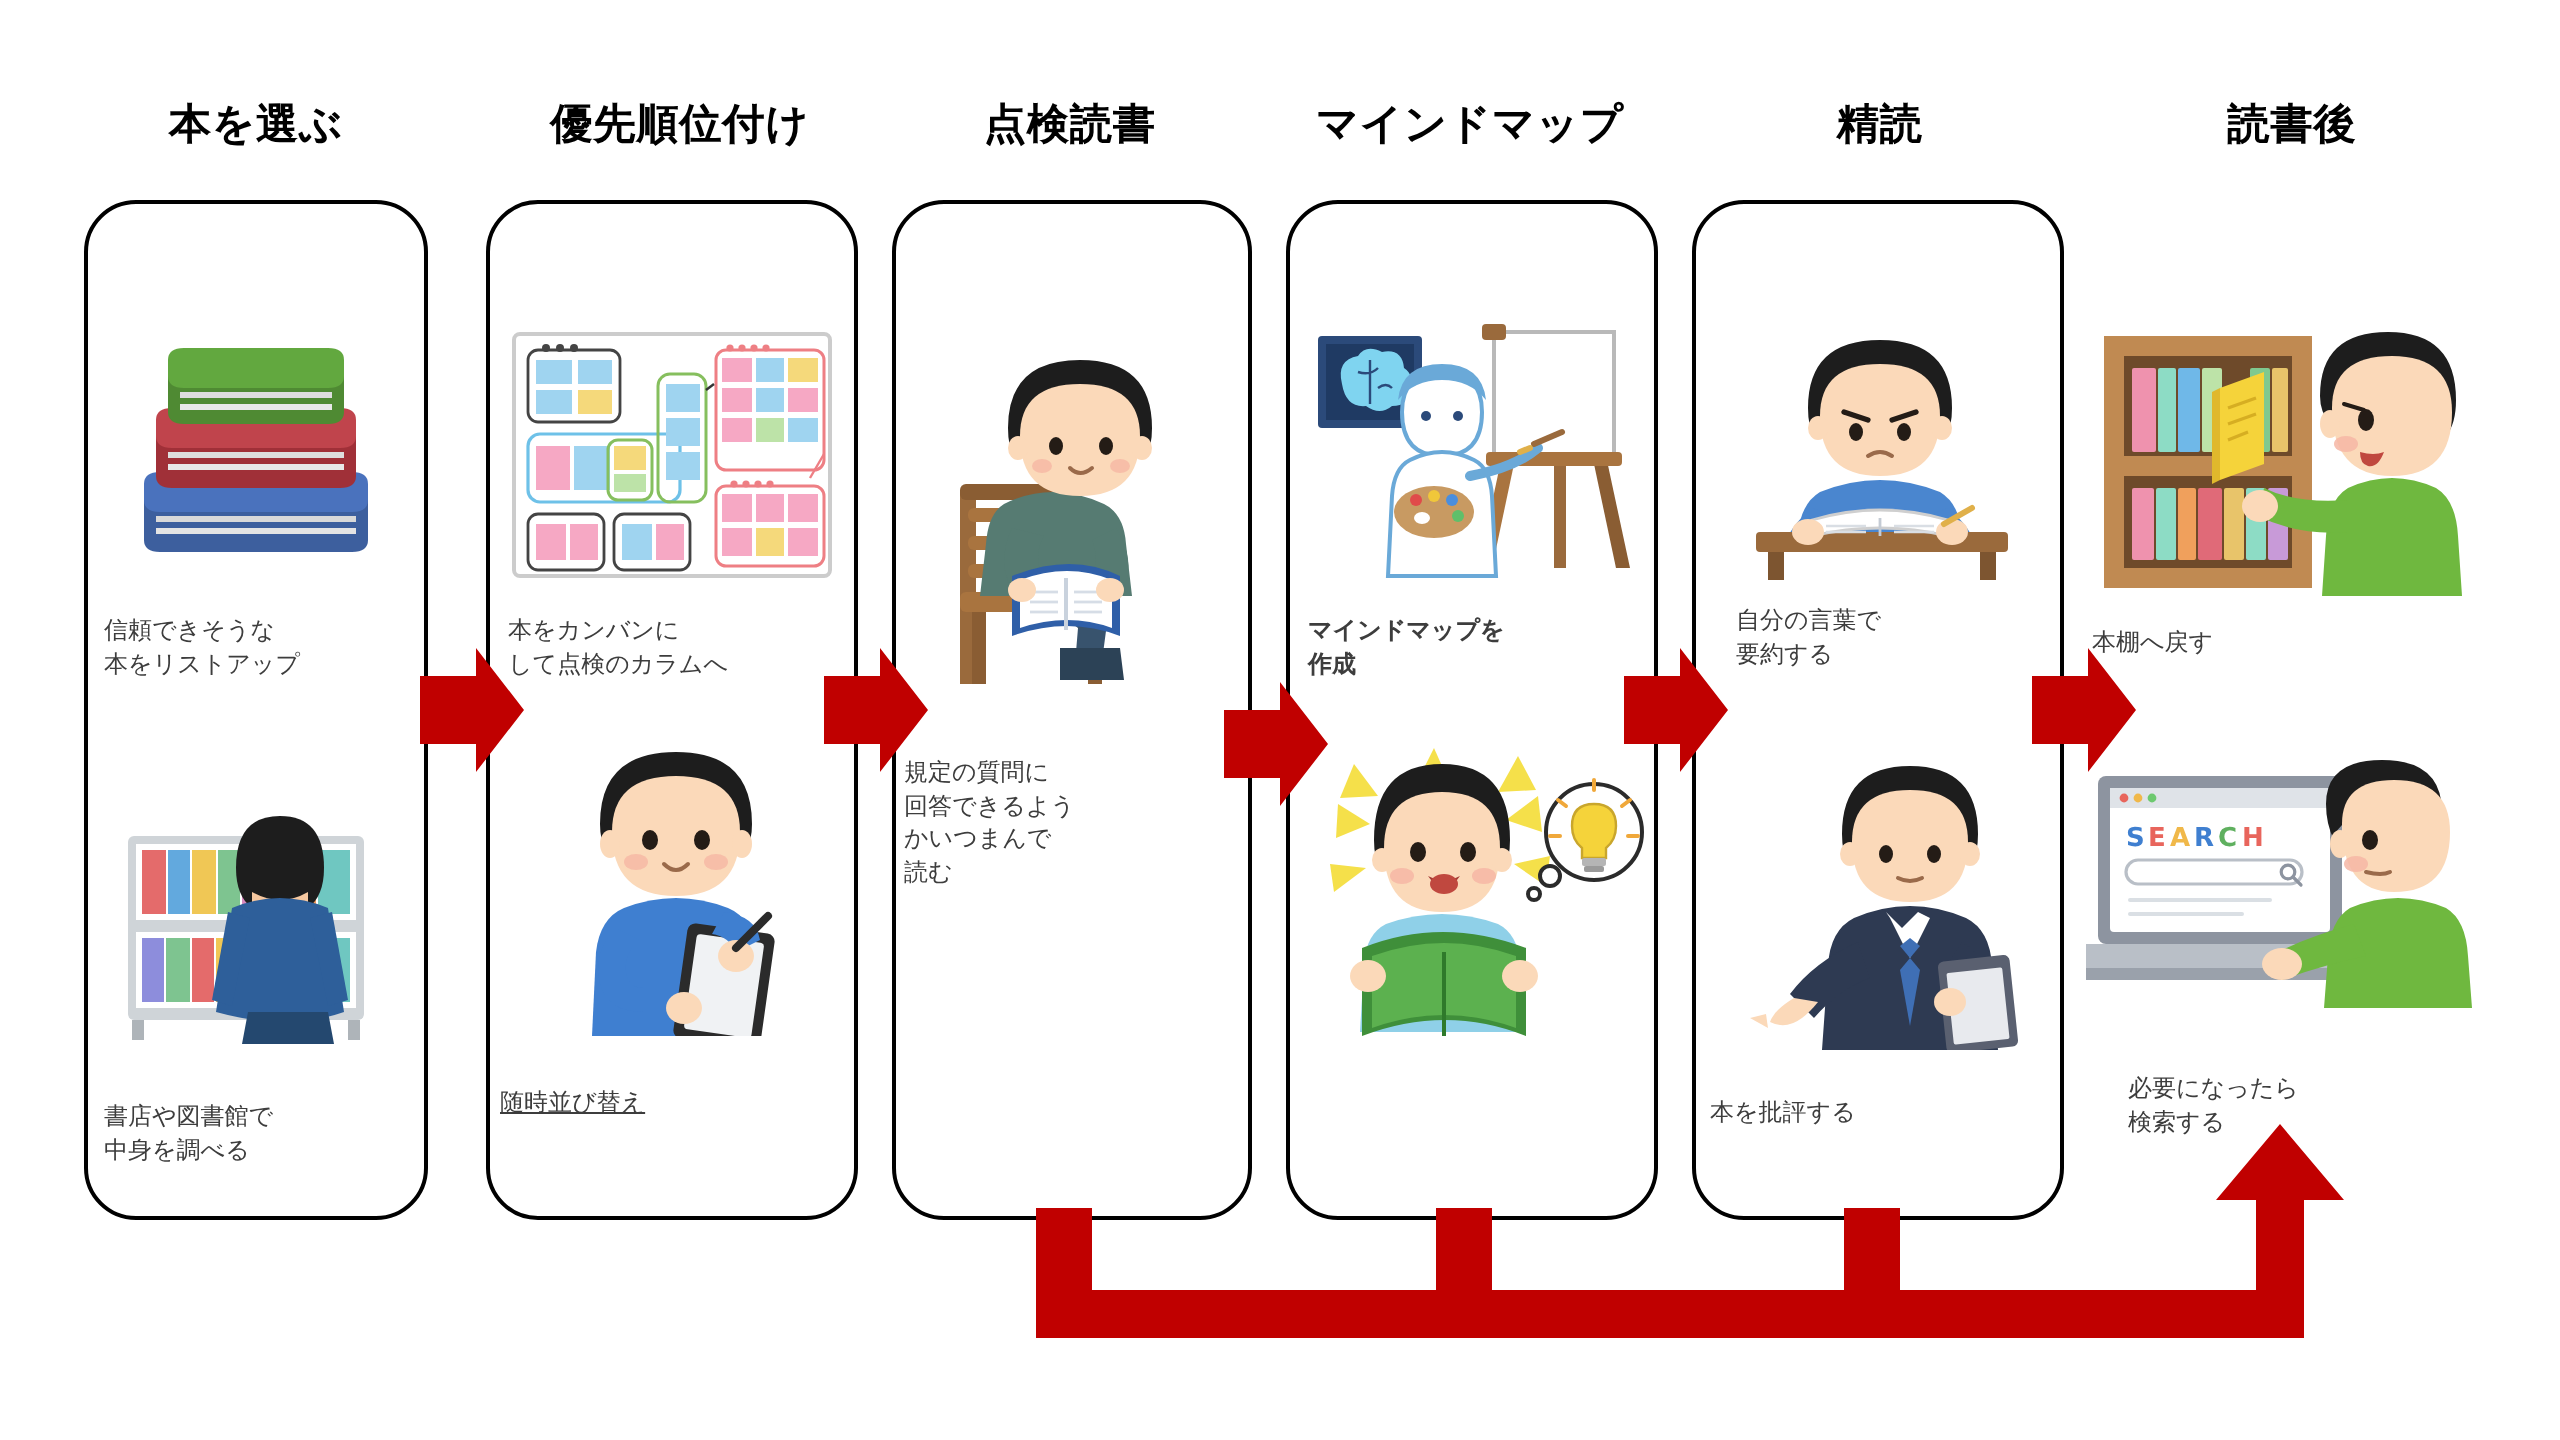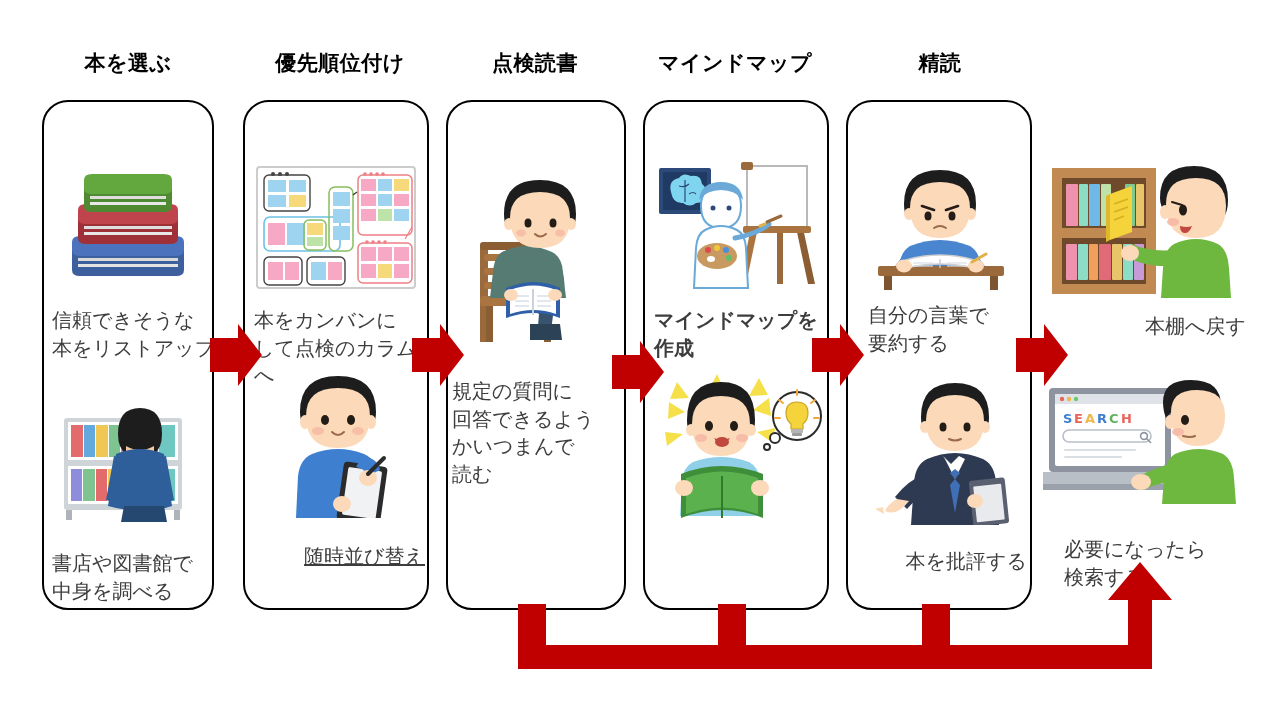--- a/index.html
+++ b/index.html
@@ -29,45 +29,46 @@
     position:absolute;
     border:2px solid #000000;
     border-radius:26px;
     background:transparent;
     box-sizing:border-box;
   }
 
   
   .caption{
     position:absolute;
-    font-size:20px;
+    font-size:12px;
     line-height:1.38;
     color:#3d3d3d;
     white-space:pre-line;
   }
-  .caption.center{text-align:right;}
+  .caption.center{text-align:left;}
   .caption.left{text-align:left;}
 
   
   .illus{position:absolute;}
   .illus svg{display:block;}
 
   
   #arrows{position:absolute;left:0;top:0;width:1280px;height:720px;pointer-events:none;}
 </style>
 </head>
 <body>
 
 <div id="stage">
 
   <div class="col-title" style="left:42px;top:52px;width:172px;">本を選ぶ</div>
   <div class="col-title" style="left:240px;top:52px;width:200px;">優先順位付け</div>
   <div class="col-title" style="left:630px;top:52px;width:210px;">マインドマップ</div>
   <div class="col-title" style="left:445px;top:52px;width:180px;">点検読書</div>
   <div class="col-title" style="left:850px;top:52px;width:180px;">精読</div>
+  <div class="col-title" style="left:1046px;top:52px;width:200px;">読書後</div>
 
   <div class="stage-box" style="left:42px;top:100px;width:172px;height:510px;"></div>
   <div class="stage-box" style="left:243px;top:100px;width:186px;height:510px;"></div>
   <div class="stage-box" style="left:446px;top:100px;width:180px;height:510px;"></div>
   <div class="stage-box" style="left:643px;top:100px;width:186px;height:510px;"></div>
   <div class="stage-box" style="left:846px;top:100px;width:186px;height:510px;"></div>
 
   <div class="illus" style="left:58px;top:158px;width:140px;height:130px;">
     <svg viewBox="0 0 140 130" width="140" height="130">
 

